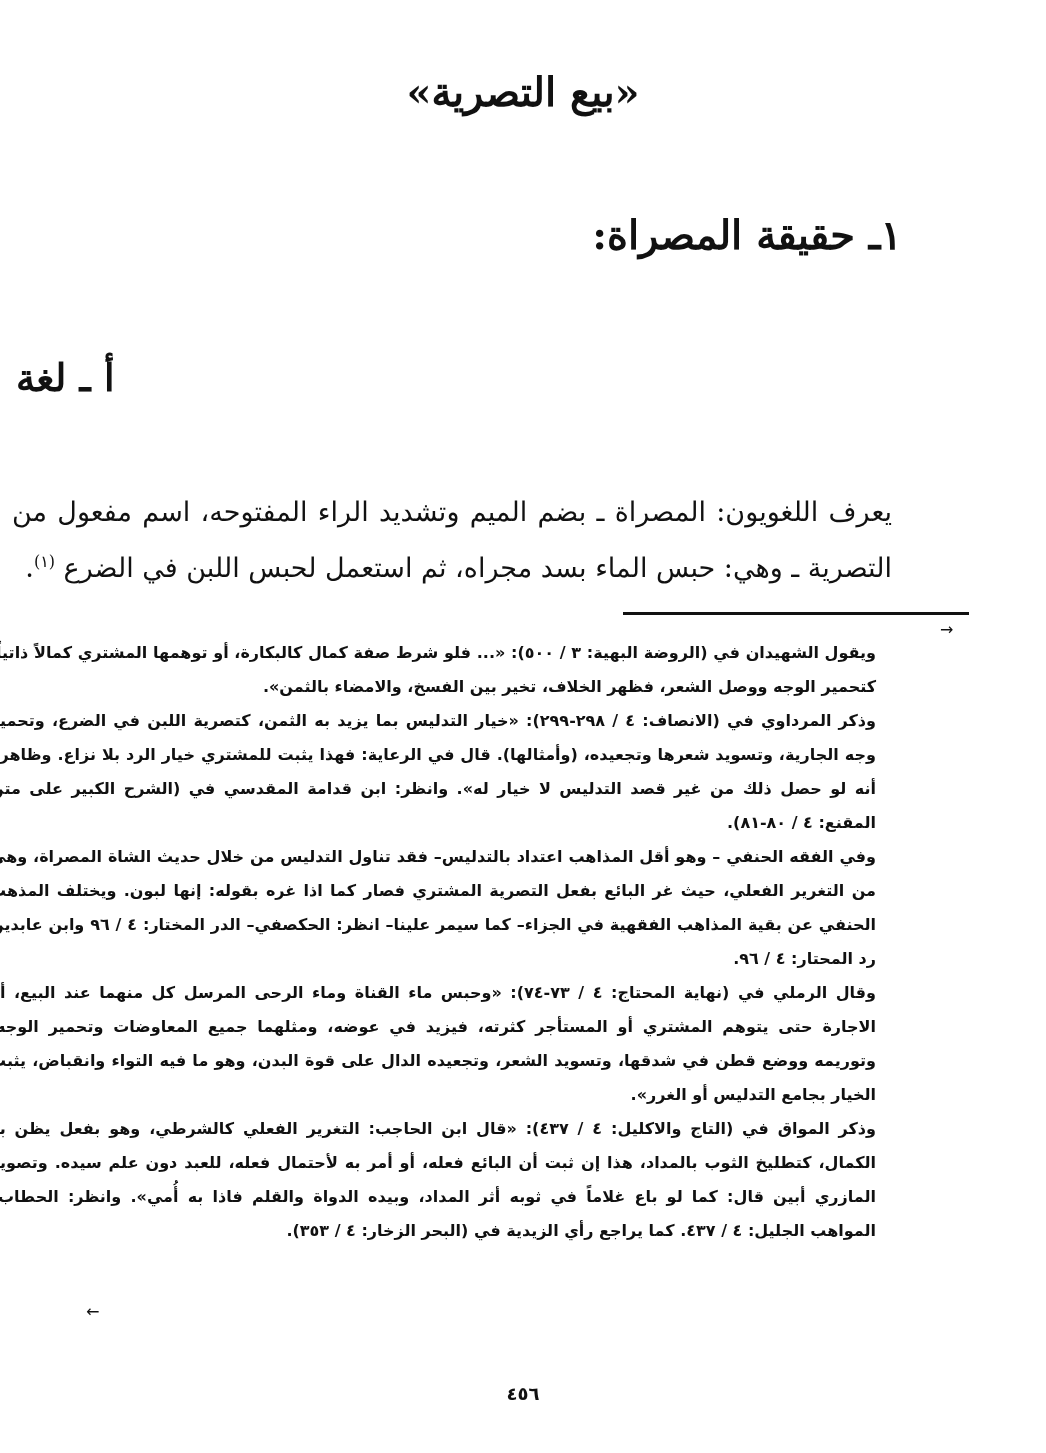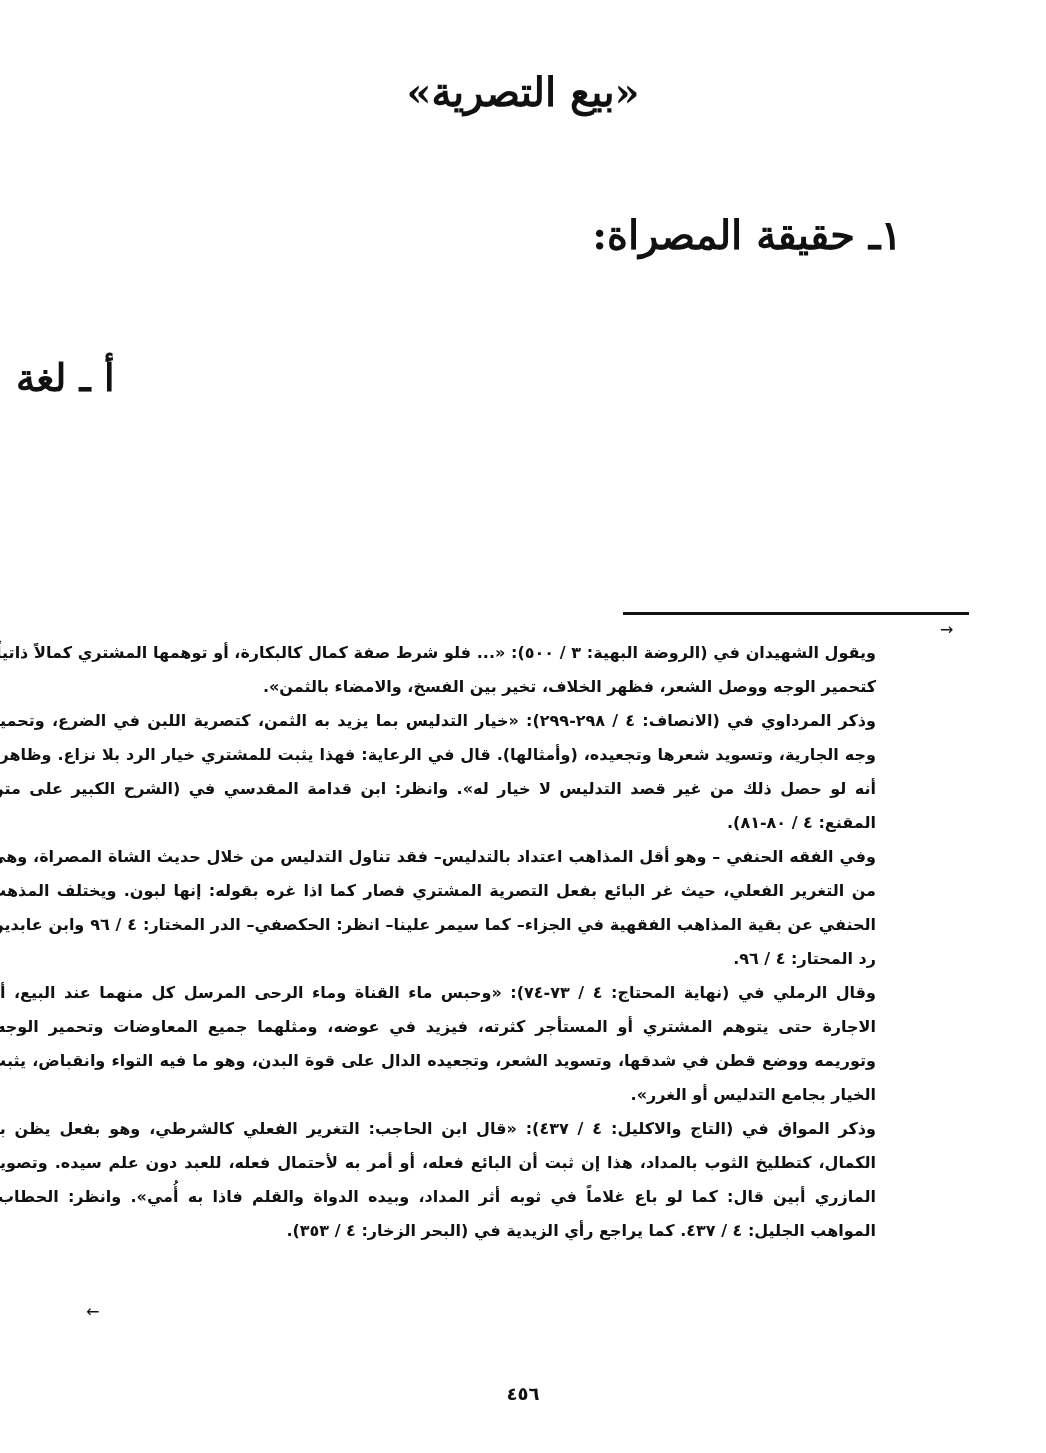--- a/index.html
+++ b/index.html
@@ -122,20 +122,24 @@
 <body>
 
 <div class="page">
 
   <div class="chapter-title">«بيع التصرية»</div>
 
   <div class="section-heading">١ـ حقيقة المصراة:</div>
 
   <div class="subsection-heading">أ ـ لغة</div>
 
+  <div class="body-text">
+    <span>يعرف اللغويون: المصراة ـ بضم الميم وتشديد الراء المفتوحه، اسم مفعول من التصرية ـ وهي: حبس الماء بسد مجراه، ثم استعمل لحبس اللبن في الضرع</span>
+    <span class="fn-ref">(١)</span><span>.</span>
+  </div>
 
   <div class="fn-separator"></div>
 
   <div class="fn-arrow top">→</div>
 
   <div class="footnotes">
     <p>ويقول الشهيدان في (الروضة البهية: ٣ / ٥٠٠): «... فلو شرط صفة كمال كالبكارة، أو توهمها المشتري كمالاً ذاتياً، كتحمير الوجه ووصل الشعر، فظهر الخلاف، تخير بين الفسخ، والامضاء بالثمن».</p>
     <p>وذكر المرداوي في (الانصاف: ٤ / ٢٩٨-٢٩٩): «خيار التدليس بما يزيد به الثمن، كتصرية اللبن في الضرع، وتحمير وجه الجارية، وتسويد شعرها وتجعيده، (وأمثالها). قال في الرعاية: فهذا يثبت للمشتري خيار الرد بلا نزاع. وظاهره أنه لو حصل ذلك من غير قصد التدليس لا خيار له». وانظر: ابن قدامة المقدسي في (الشرح الكبير على متن المقنع: ٤ / ٨٠-٨١).</p>
     <p>وفي الفقه الحنفي – وهو أقل المذاهب اعتداد بالتدليس– فقد تناول التدليس من خلال حديث الشاة المصراة، وهي من التغرير الفعلي، حيث غر البائع بفعل التصرية المشتري فصار كما اذا غره بقوله: إنها لبون. ويختلف المذهب الحنفي عن بقية المذاهب الفقهية في الجزاء– كما سيمر علينا– انظر: الحكصفي– الدر المختار: ٤ / ٩٦ وابن عابدين رد المحتار: ٤ / ٩٦.</p>
     <p>وقال الرملي في (نهاية المحتاج: ٤ / ٧٣-٧٤): «وحبس ماء القناة وماء الرحى المرسل كل منهما عند البيع، أو الاجارة حتى يتوهم المشتري أو المستأجر كثرته، فيزيد في عوضه، ومثلهما جميع المعاوضات وتحمير الوجه، وتوريمه ووضع قطن في شدقها، وتسويد الشعر، وتجعيده الدال على قوة البدن، وهو ما فيه التواء وانقباض، يثبت الخيار بجامع التدليس أو الغرر».</p>

